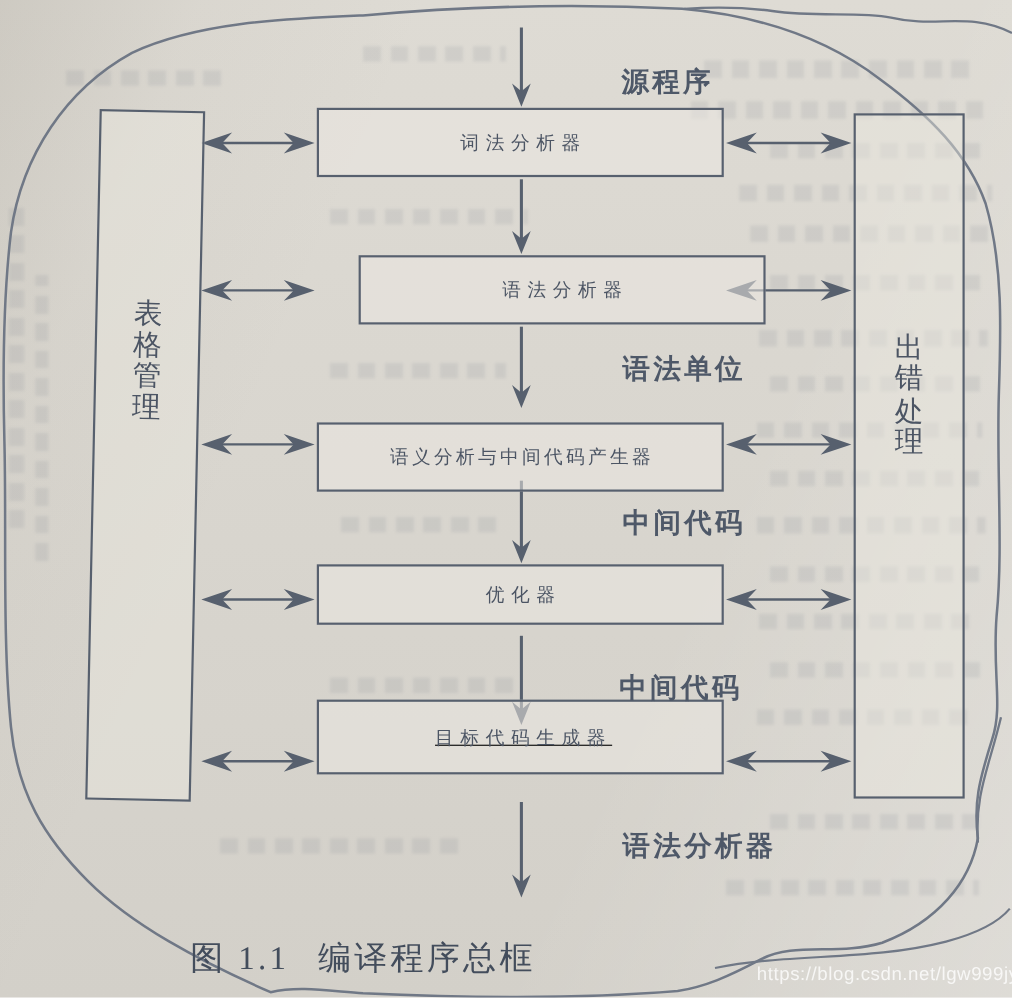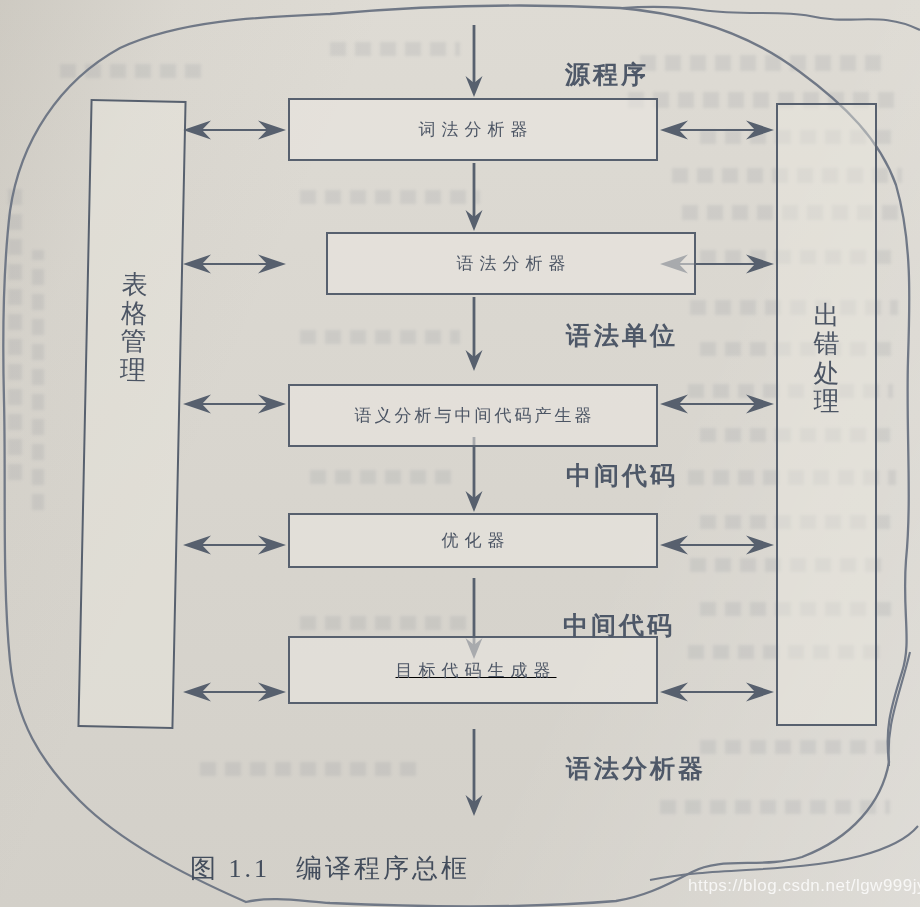--- a/index.html
+++ b/index.html
@@ -20,21 +20,21 @@
     box-sizing:border-box;}
   .stage-label{font-size:17px;color:#4c5564;letter-spacing:6px;text-indent:6px;white-space:nowrap;}
   .stage-label.tight{letter-spacing:3px;text-indent:3px;}
   .side-box{position:absolute;border:2.6px solid #57606e;background:rgba(235,232,225,0.45);
     box-sizing:border-box;display:flex;justify-content:center;}
   .side-label{writing-mode:vertical-rl;text-orientation:upright;font-size:26px;color:#4c5564;
     letter-spacing:29px;}
   .flow-label{position:absolute;font-size:25px;font-weight:600;color:#4e5868;
     letter-spacing:3px;white-space:nowrap;}
   #caption{position:absolute;top:851px;left:0;width:660px;text-align:center;
-    font-size:26px;color:#434d5c;letter-spacing:3px;white-space:nowrap;}
+    font-size:30px;color:#434d5c;letter-spacing:3px;white-space:nowrap;}
   #caption .num{margin-right:26px;}
   #watermark{position:absolute;left:688px;top:876px;font-family:"Liberation Sans",sans-serif;
     font-size:17px;color:rgba(255,255,255,0.78);letter-spacing:0.5px;white-space:nowrap;}
 </style>
 </head>
 <body>
 
 <div id="page">
 
   <div id="ghost-layer">

